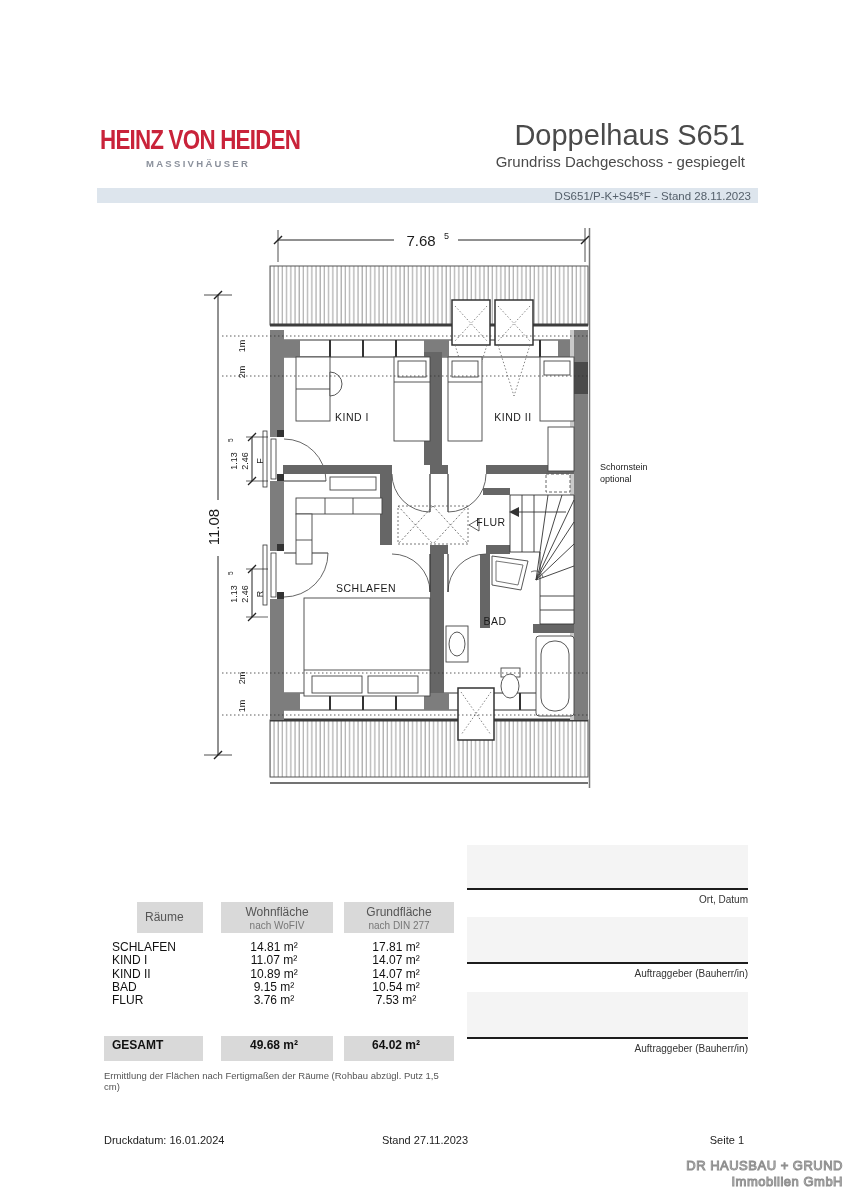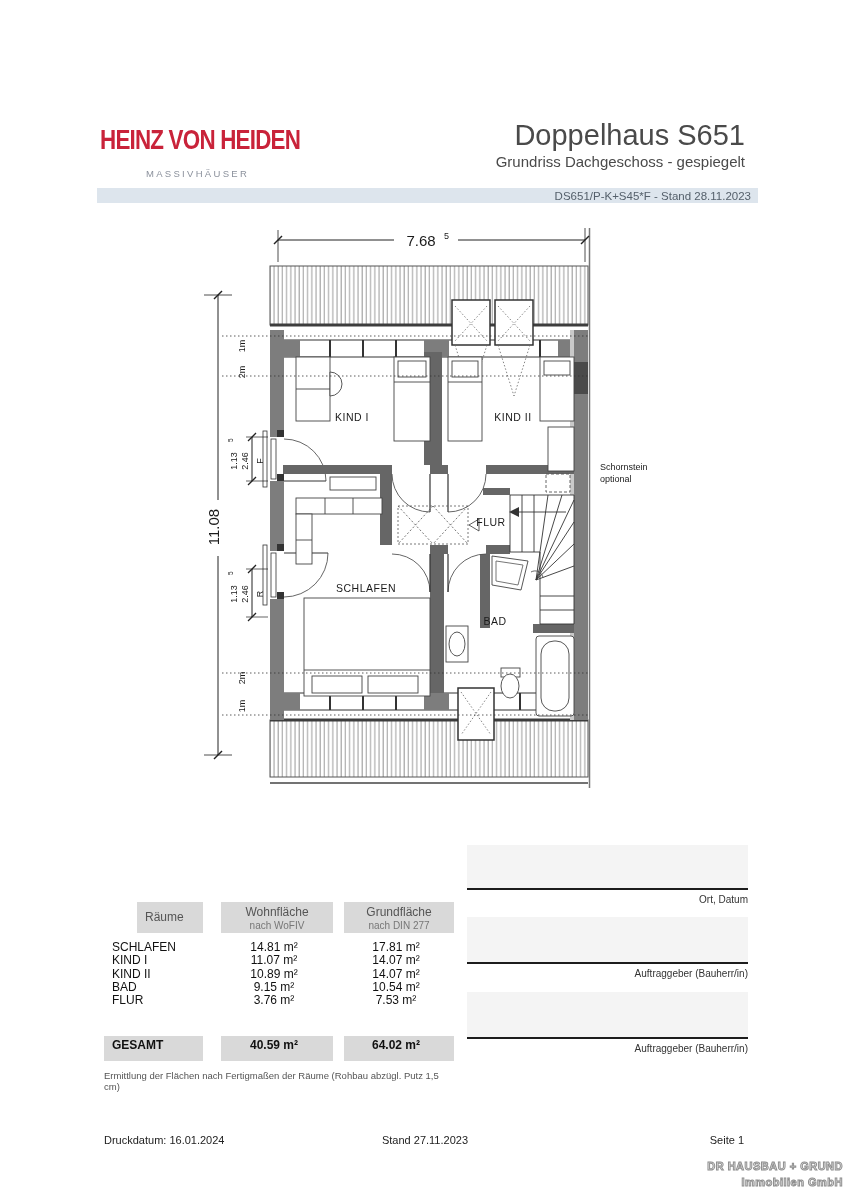--- a/index.html
+++ b/index.html
@@ -4,21 +4,21 @@
 <style>
   html,body{margin:0;padding:0;background:#fff;}
   #page{position:relative;width:848px;height:1200px;background:#fff;overflow:hidden;
         font-family:"Liberation Sans",sans-serif;color:#222;}
   .abs{position:absolute;}
 
   
   #brand{left:100px;top:124px;}
   #brand .brand-main{font-size:28px;font-weight:700;color:#c9233a;letter-spacing:-1px;
         transform:scaleX(.80);transform-origin:left center;white-space:nowrap;}
-  #brand .brand-sub{font-size:9.5px;font-weight:400;color:#8b919c;letter-spacing:2.3px;margin-top:12px;padding-left:46px;}
+  #brand .brand-sub{font-size:9.5px;font-weight:700;color:#8b919c;letter-spacing:2.3px;margin-top:2px;padding-left:46px;}
   #titleblock{right:103px;top:120px;text-align:right;}
   #titleblock .doc-title{font-size:29px;color:#4a4a4a;font-weight:400;line-height:31px;}
   #titleblock .doc-subtitle{font-size:15px;color:#4a4a4a;margin-top:2px;}
   #infobar{left:97px;top:188px;width:661px;height:15px;background:#dde5ed;}
   #infobar span{display:block;text-align:right;padding-right:7px;font-size:11.5px;
         line-height:17px;color:#55606b;}
 
   
   #plansvg{left:0;top:0;}
   #plansvg text{font-family:"Liberation Sans",sans-serif;fill:#1b1b1b;}
@@ -42,22 +42,22 @@
   
   .sigfield{left:467px;width:281px;}
   .sigbox{height:43px;background:#f4f4f4;border-bottom:2px solid #1c1c1c;}
   .siglabel{text-align:right;font-size:10px;color:#333;margin-top:4px;}
 
   
   .foot{top:1134px;font-size:11px;color:#222;}
   #druckdatum{left:104px;}
   #stand{left:340px;width:170px;text-align:center;}
   #seite{right:104px;}
-  #company{right:5px;top:1158px;text-align:right;font-size:11px;line-height:16px;
-        font-weight:700;color:#f2f2f2;-webkit-text-stroke:1px #8f8f8f;letter-spacing:.5px;}
+  #company{right:5px;top:1158px;text-align:right;font-size:13px;line-height:16px;
+        font-weight:400;color:#f2f2f2;-webkit-text-stroke:1px #8f8f8f;letter-spacing:.5px;}
 </style>
 </head>
 <body>
 
 <div id="page">
 
   <div class="abs" id="brand">
     <div class="brand-main">HEINZ VON HEIDEN</div>
     <div class="brand-sub">MASSIVHÄUSER</div>
   </div>
@@ -361,21 +361,21 @@
         <div class="rname">FLUR</div>
           <div></div>
         <div class="rval">3.76 m²</div>
           <div></div>
         <div class="rval">7.53 m²</div>
       </div>
     </div>
     <div class="tgrid" id="totalrow">
       <div class="tcell rname">GESAMT</div>
         <div></div>
-      <div class="tcell rval">40.59 m²</div>
+      <div class="tcell rval">49.68 m²</div>
         <div></div>
       <div class="tcell rval">64.02 m²</div>
     </div>
     <div id="footnote">Ermittlung der Flächen nach Fertigmaßen der Räume (Rohbau abzügl. Putz 1,5 cm)</div>
   </div>
 
   <div class="abs sigfield" style="top:845px">
     <div class="sigbox"></div>
     <div class="siglabel">Ort, Datum</div>
   </div>

